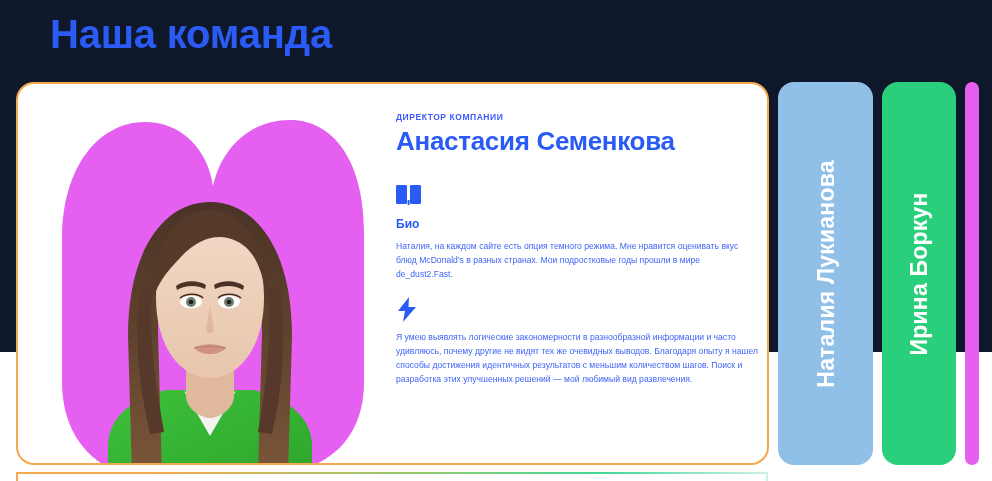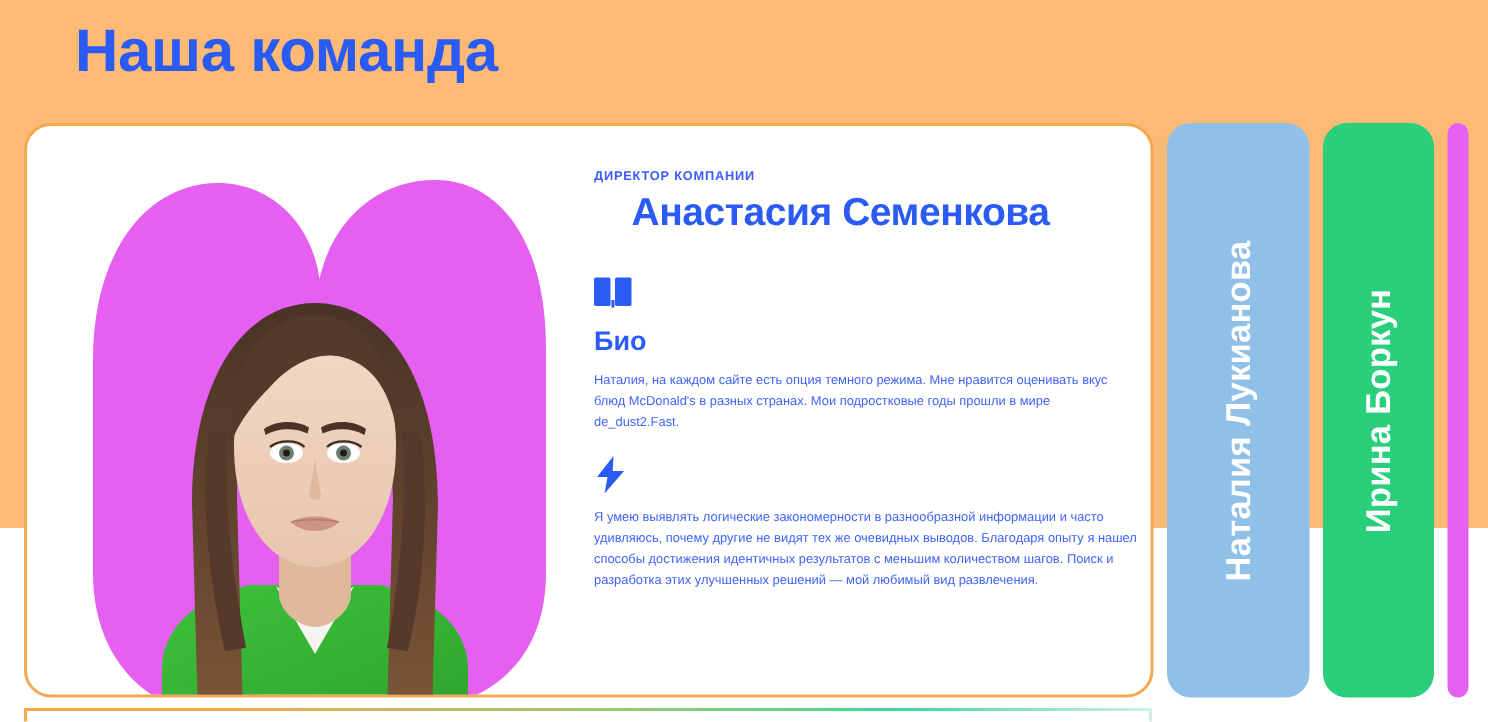--- a/index.html
+++ b/index.html
@@ -3,21 +3,21 @@
 <meta charset="utf-8">
 <style>
   * { margin:0; padding:0; box-sizing:border-box; }
   html, body {
     width:992px; height:481px;
     background:#ffffff;
     font-family:"Liberation Sans", sans-serif;
     overflow:hidden;
   }
 
-  .page { position:relative; width:992px; height:352px; background:#fdba74; }
+  .page { position:relative; width:992px; height:352px; background:#0f172a; }
 
   
   .section-title {
     position:absolute;
     left:50px; top:8px;
     font-size:40px;
     font-weight:bold;
     color:#2B5BF5;
     letter-spacing:-0.2px;
     line-height:1.3;
@@ -80,29 +80,28 @@
   }
 
   .member-name {
     font-size:26px;
     font-weight:bold;
     color:#2B5BF5;
     line-height:1.18;
     letter-spacing:-0.3px;
     margin-bottom:26px;
     white-space:nowrap;
-    margin-left:25px;
   }
 
   .info-block { margin-bottom:16px; }
 
   .info-icon { display:block; height:26px; margin-bottom:8px; }
 
   .info-heading {
-    font-size:18px;
+    font-size:12px;
     font-weight:bold;
     color:#2B5BF5;
     margin-bottom:9px;
   }
 
   .info-text {
     font-size:8.6px;
     line-height:1.62;
     color:#4064F7;
     max-width:362px;

